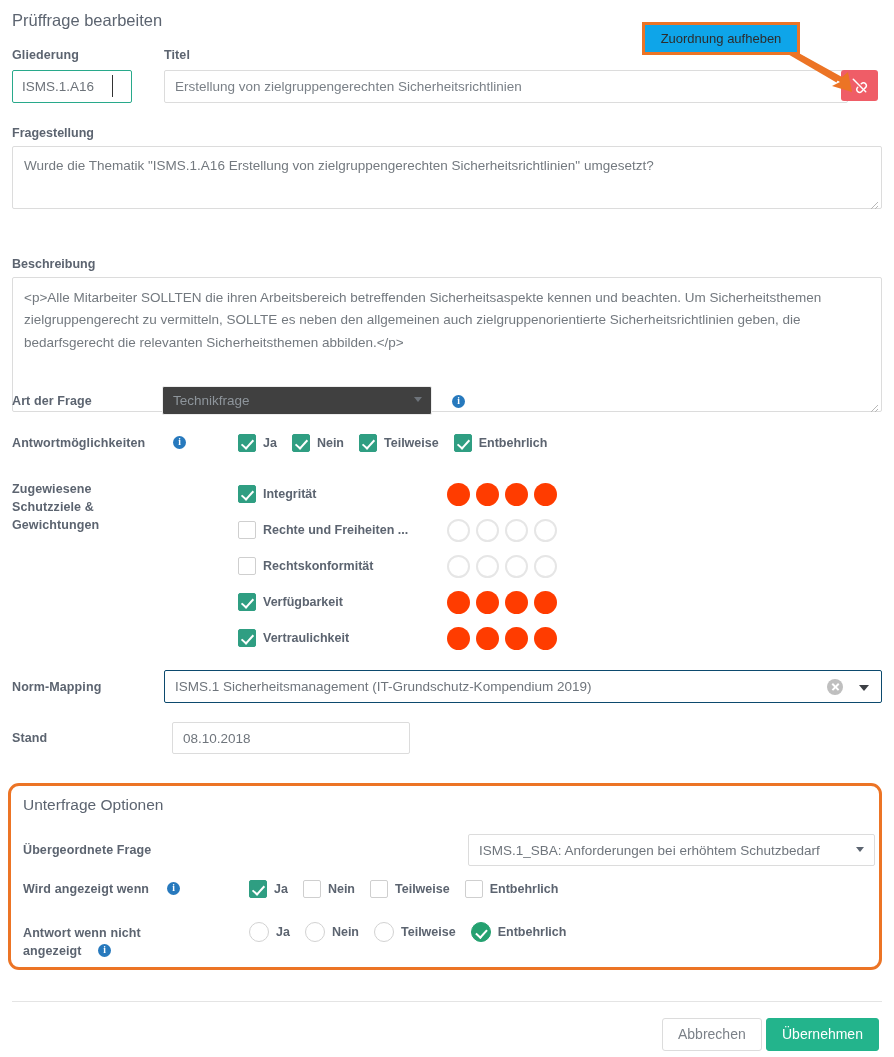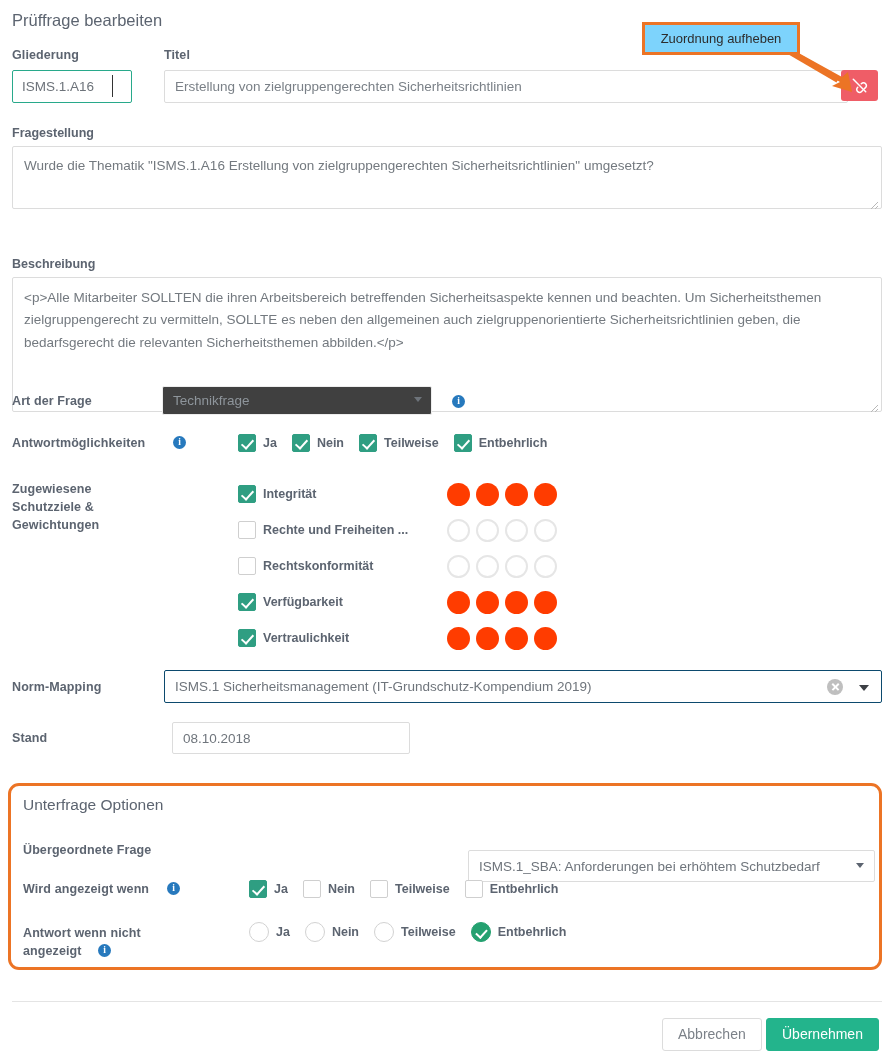--- a/index.html
+++ b/index.html
@@ -90,21 +90,21 @@
     padding: 0;
   }
   .btn-unlink svg { display: block; }
 
   
   .callout {
     position: absolute;
     left: 642px; top: 22px;
     width: 158px; height: 33px;
     border: 3px solid #ec7425;
-    background: #7dd3fc;
+    background: #0ea5e9;
     display: flex;
     align-items: center;
     justify-content: center;
     font-size: 13px;
     color: #2d2d2d;
     font-weight: normal;
     z-index: 5;
   }
   .callout-arrow {
     position: absolute;
@@ -294,21 +294,21 @@
     background: #ffffff;
   }
   .panel-title {
     position: absolute; left: 12px; top: 10px;
     font-size: 15.5px;
     color: #5c6470;
   }
   .row-uf1 { position: absolute; left: 12px; top: 48px; width: 846px; }
   .row-uf1 .label { position: absolute; left: 0; top: 9px; }
   .select-uf {
-    position: absolute; left: 445px; top: 16px;
+    position: absolute; left: 445px; top: 0;
     width: 407px; height: 32px;
     border: 1px solid #dcdcdc;
     background: #fff;
     border-radius: 2px;
     display: flex;
     align-items: center;
     padding: 0 10px;
     font-size: 13.5px;
     color: #6f757c;
   }

